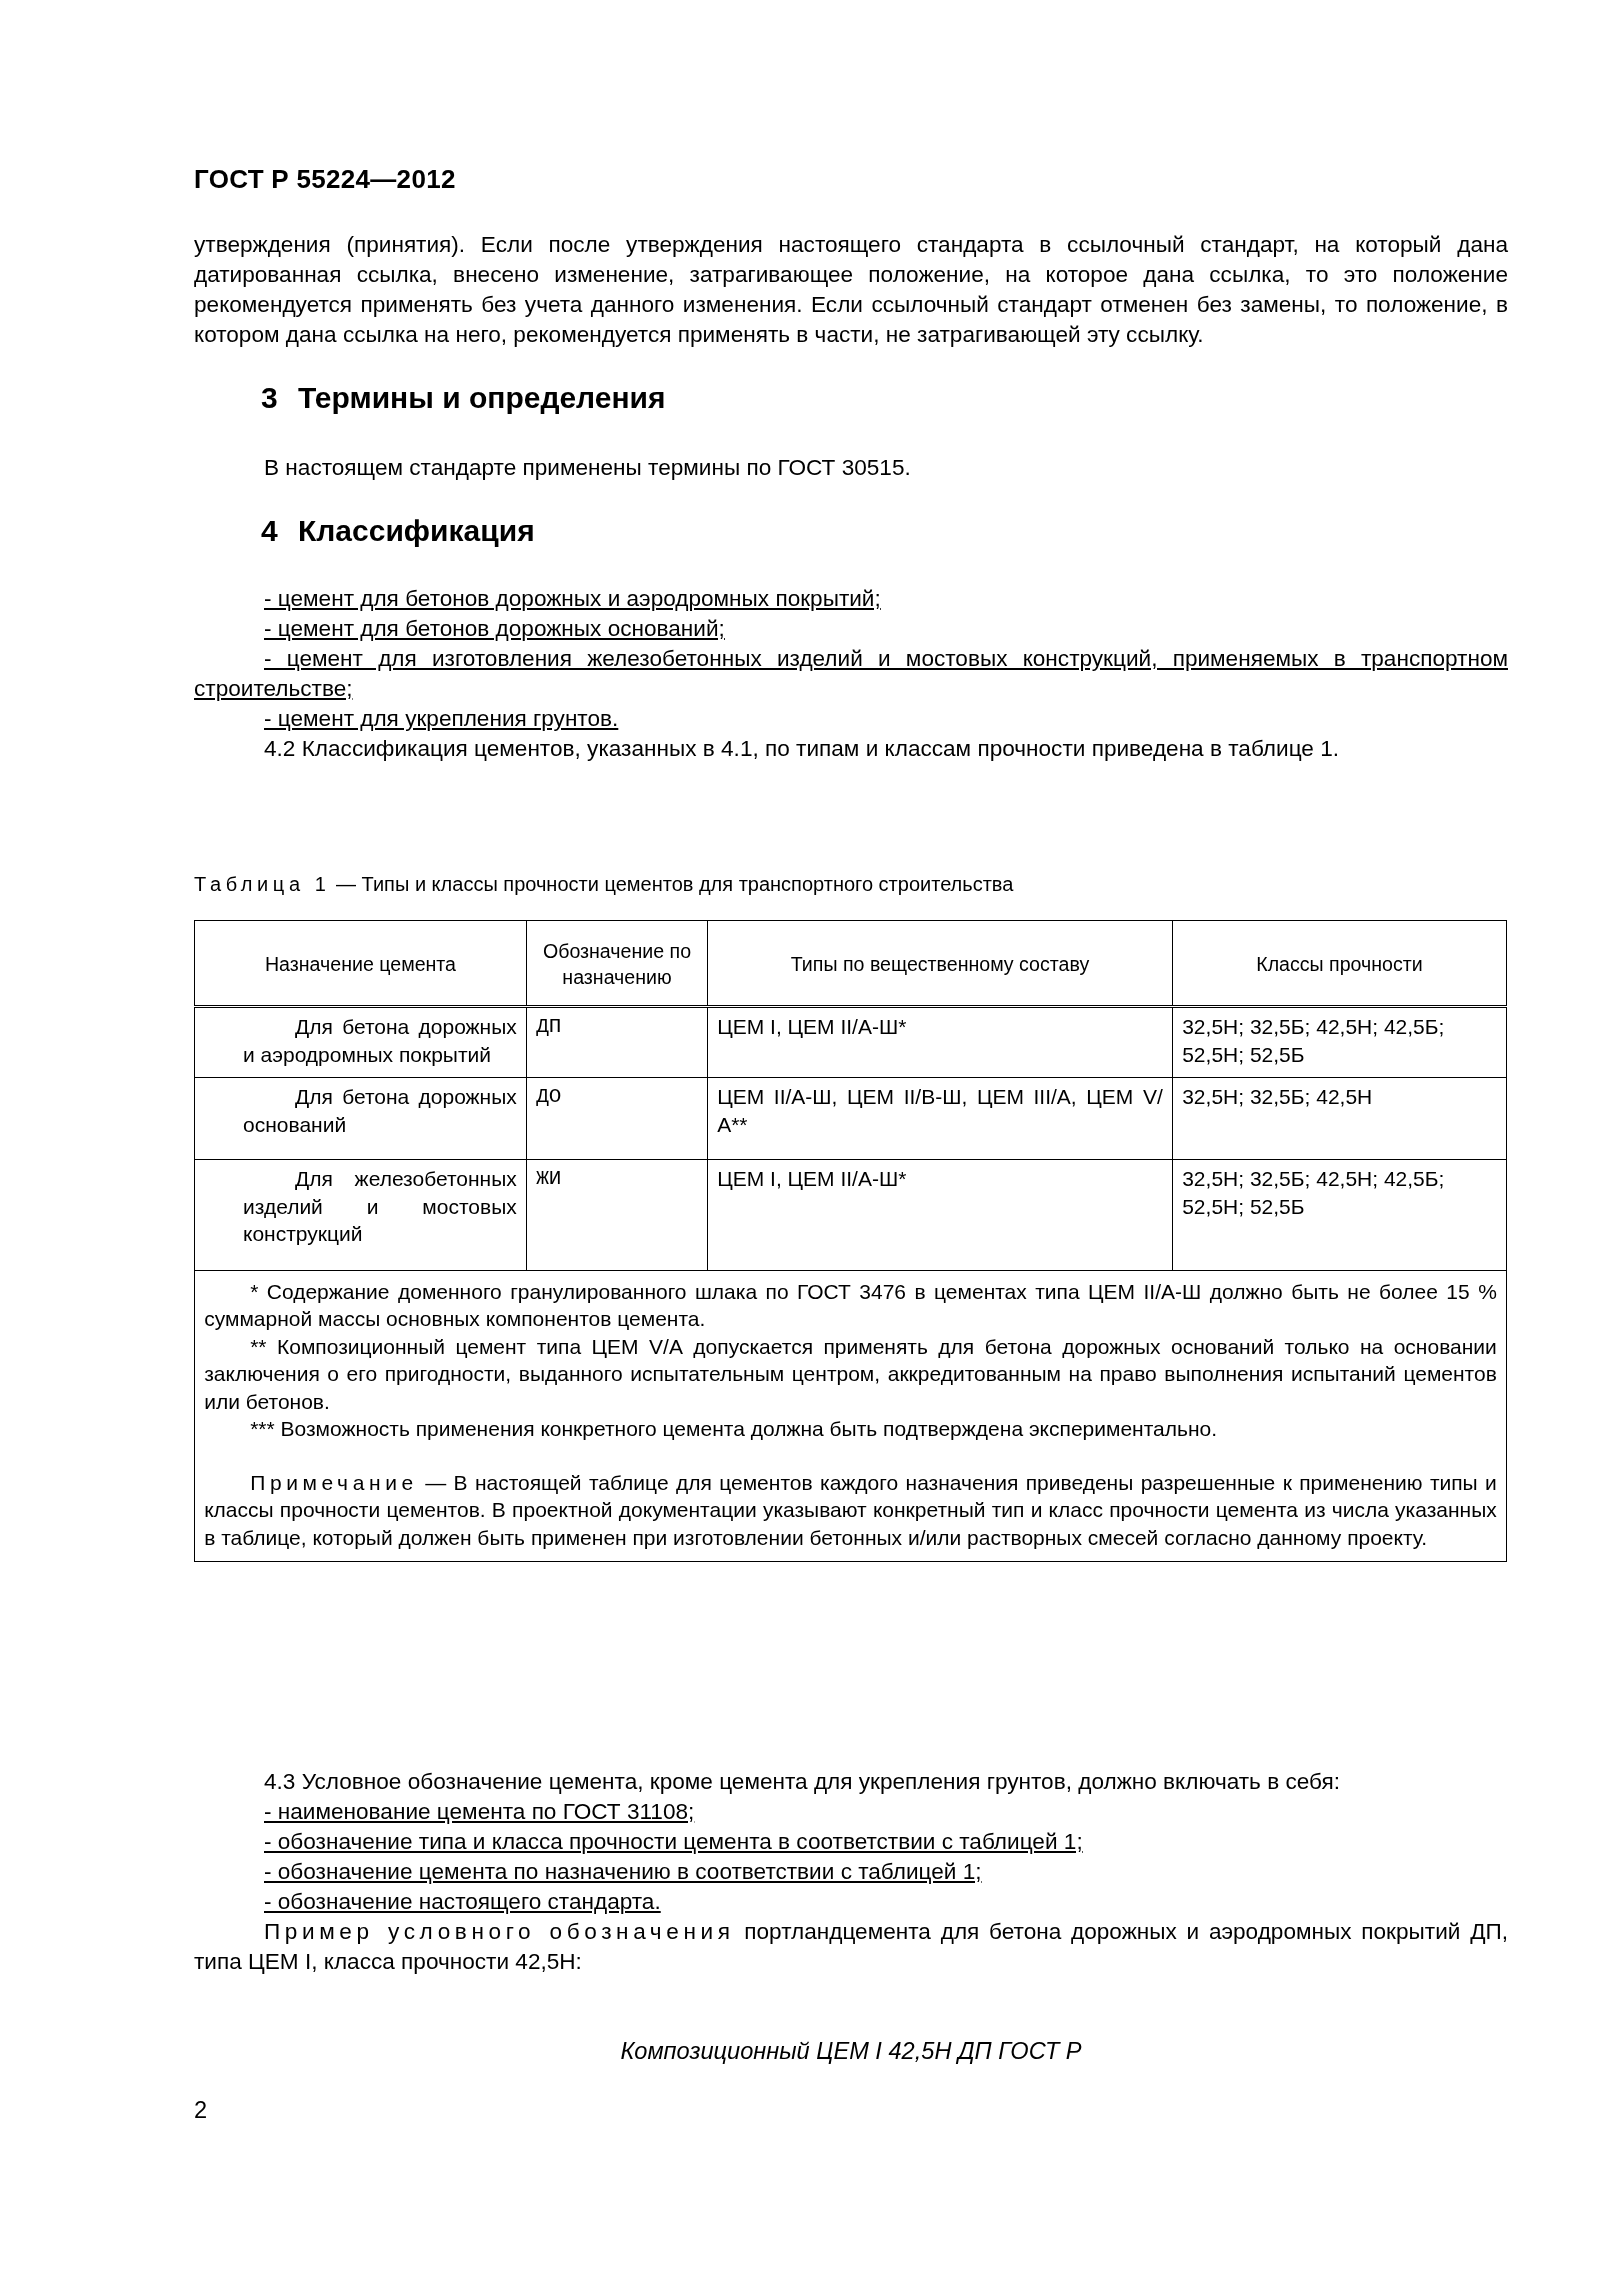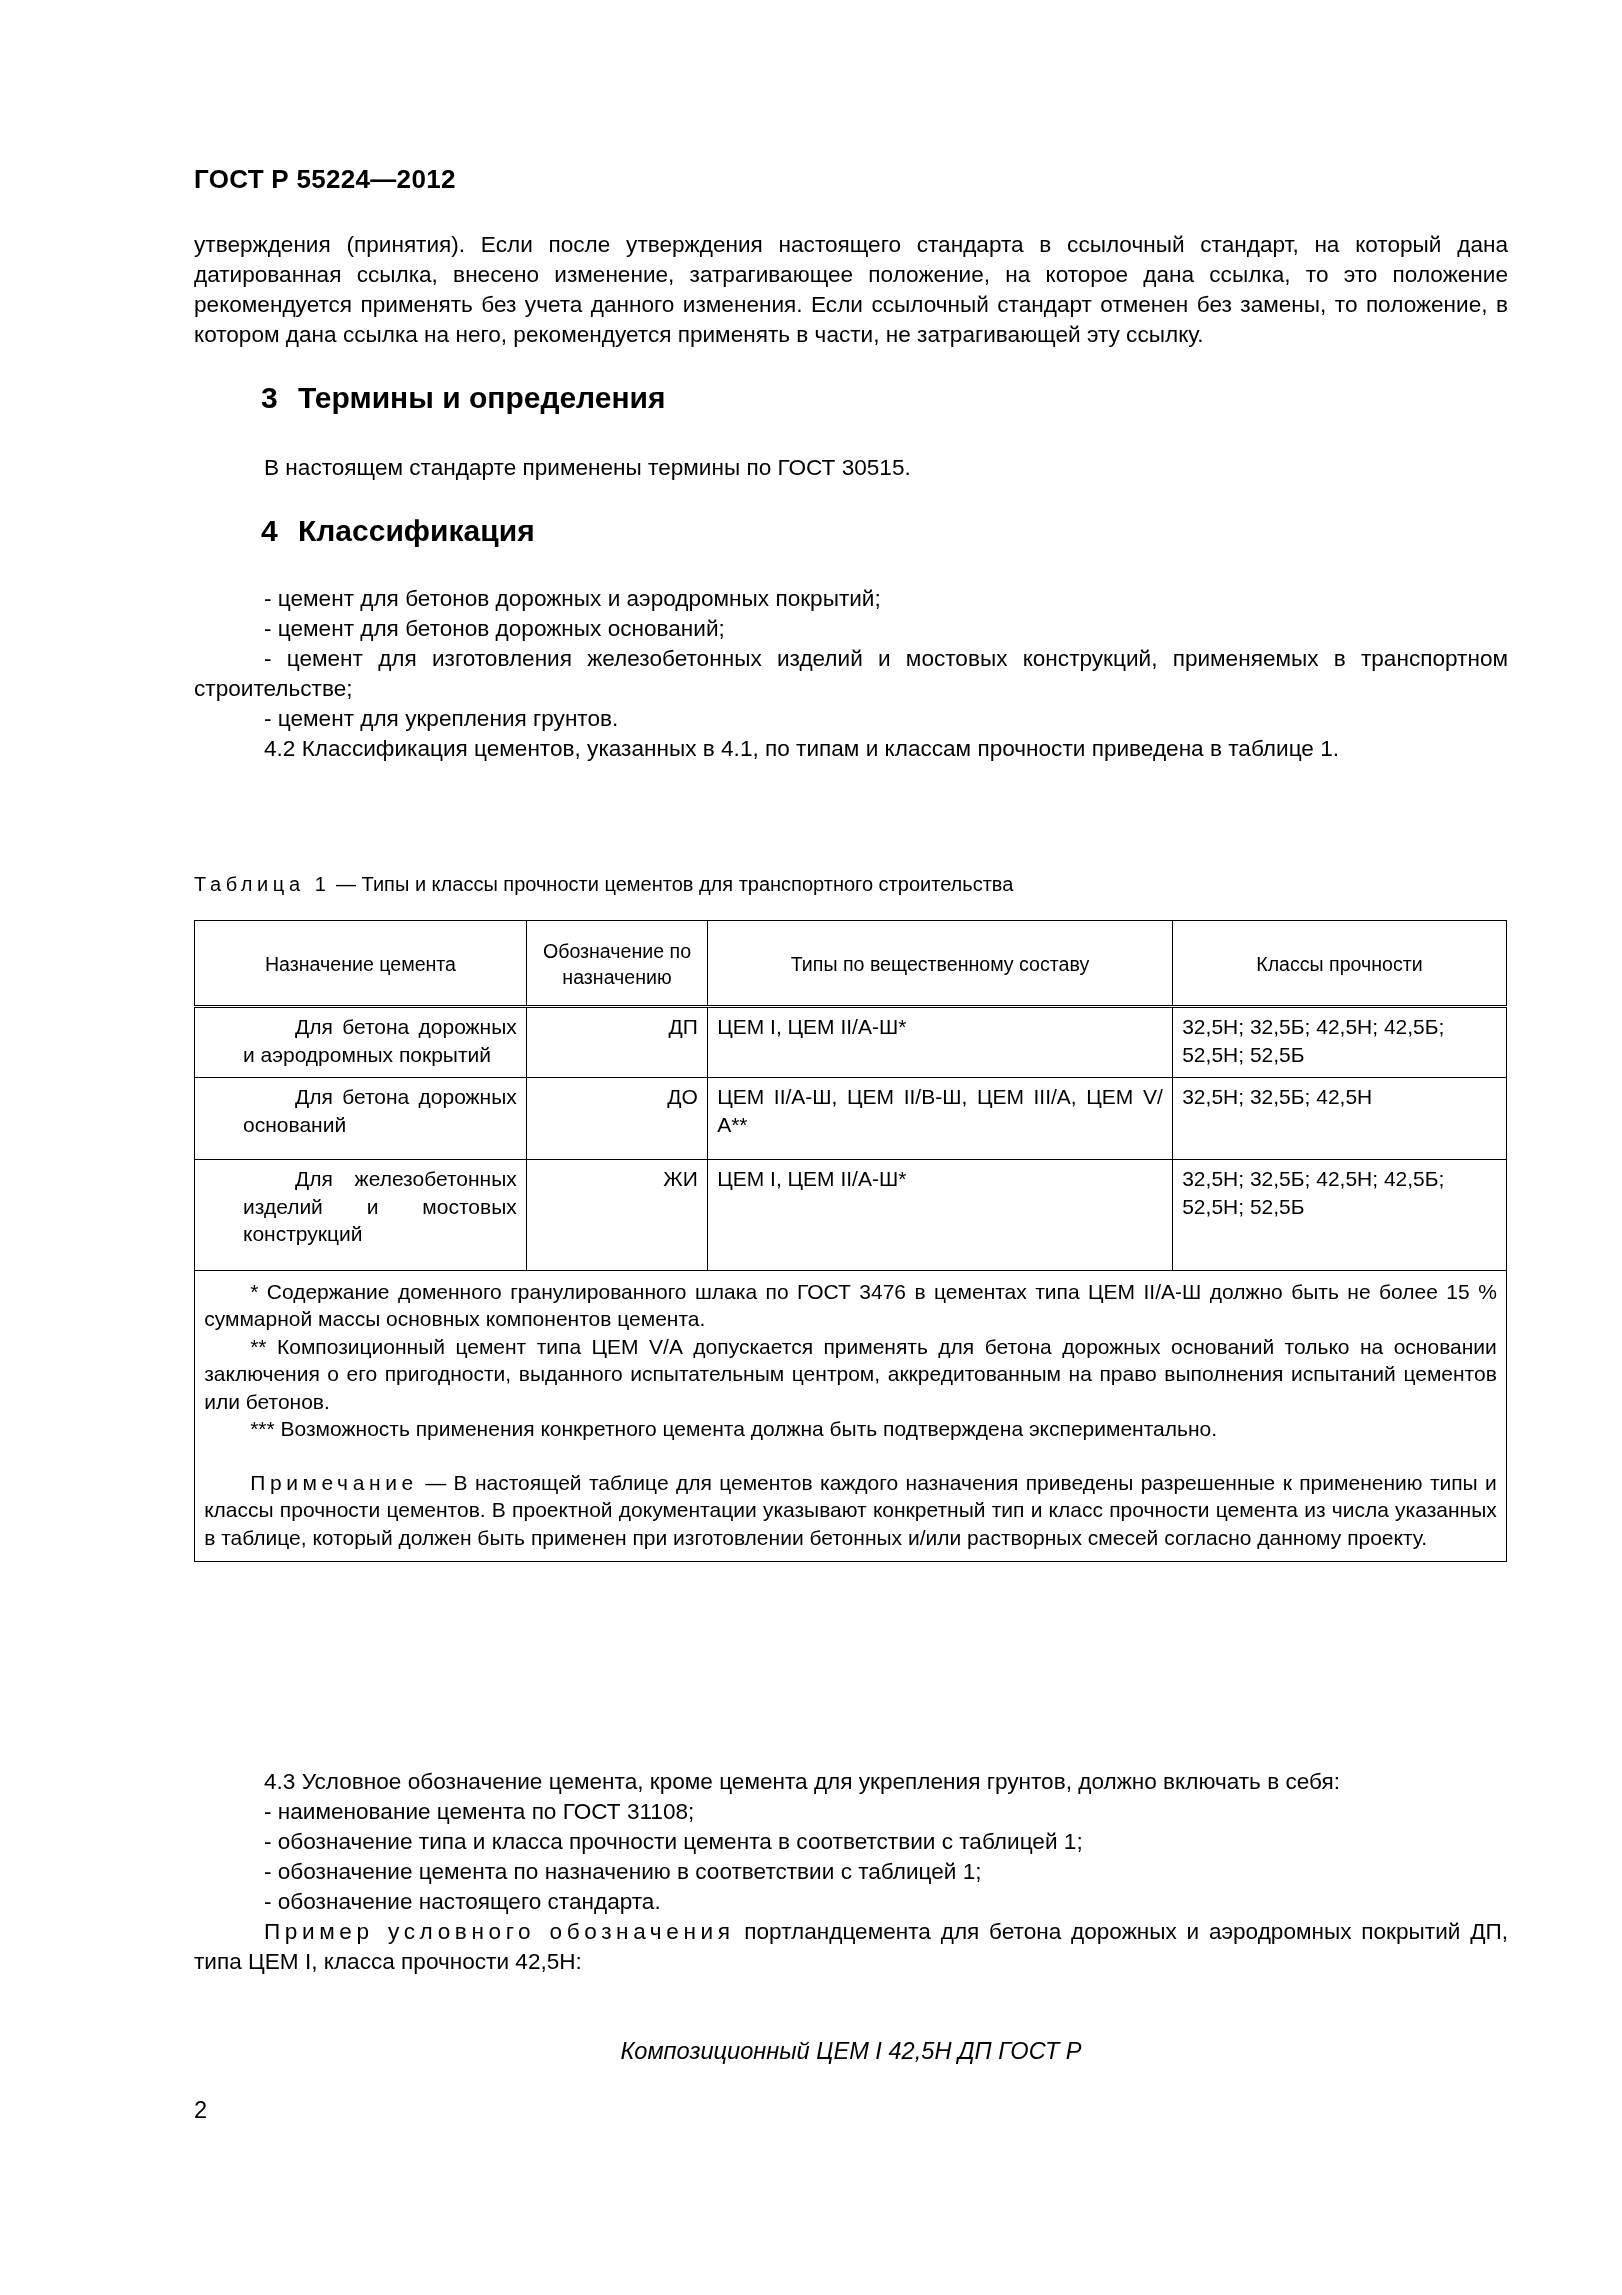--- a/index.html
+++ b/index.html
@@ -9,30 +9,30 @@
   .doc-code { position:absolute; top:164px; left:0; font-weight:bold; font-size:26px; letter-spacing:0.3px; }
   .para { font-size:22.6px; line-height:30px; text-align:justify; margin:0; }
   .p-intro { position:absolute; top:230px; left:0; width:1314px; }
   .h { position:absolute; left:67px; font-weight:bold; font-size:30px; margin:0; }
   .h .num { display:inline-block; width:37px; }
   .h3 { top:381px; }
   .p-terms { position:absolute; top:453px; left:70px; }
   .h4 { top:514px; }
   .block41 { position:absolute; top:584px; left:0; width:1314px; }
   .indent { text-indent:70px; }
-  .dash-item { text-indent:70px; }
+  .dash-item { text-indent:70px;text-decoration:underline; }
   .caption { position:absolute; top:873px; left:0; font-size:20px; }
   .spaced { letter-spacing:4.6px; }
   table.t1 { position:absolute; top:920px; left:0; width:1313px; border-collapse:collapse;
              font-size:21px; line-height:27.5px; table-layout:fixed; }
   table.t1 td, table.t1 th { border:1.3px solid #000; vertical-align:top; padding:5.2px 9.2px 3.9px 9.2px; }
   table.t1 th { font-weight:normal; vertical-align:middle; text-align:center; height:75px; font-size:19.6px; line-height:26px; }
   table.t1 thead tr th { border-bottom:3.9px double #000; }
   table.t1 td.c1 { text-align:justify; text-indent:52px;padding-left:48px; }
-  table.t1 td.c2 { text-align:right; }
+  table.t1 td.c2 { text-align:left;font-family:Liberation Mono, monospace; }
   table.t1 td.c3 { text-align:justify; }
   table.t1 td.c4 { text-align:left; }
   .r1 td { height:60px; } .r2 td { height:72px; } .r3 td { height:101px; } .r4 td { height:115px; }
   table.t1 td.notes { text-indent:0; padding:6.5px 9.2px 9.2px 9.2px; }
   .fn { margin:0; text-align:justify; text-indent:46px; }
   .note { margin:26px 0 0 0; text-align:justify; text-indent:46px; }
   .block43 { position:absolute; top:1767px; left:0; width:1314px; }
   .formula { position:absolute; top:2038px; left:0; width:1314px; text-align:center; font-style:italic; font-size:23.6px; }
   .pagenum { position:absolute; top:2097px; left:0; font-size:23.6px; }
 </style>

